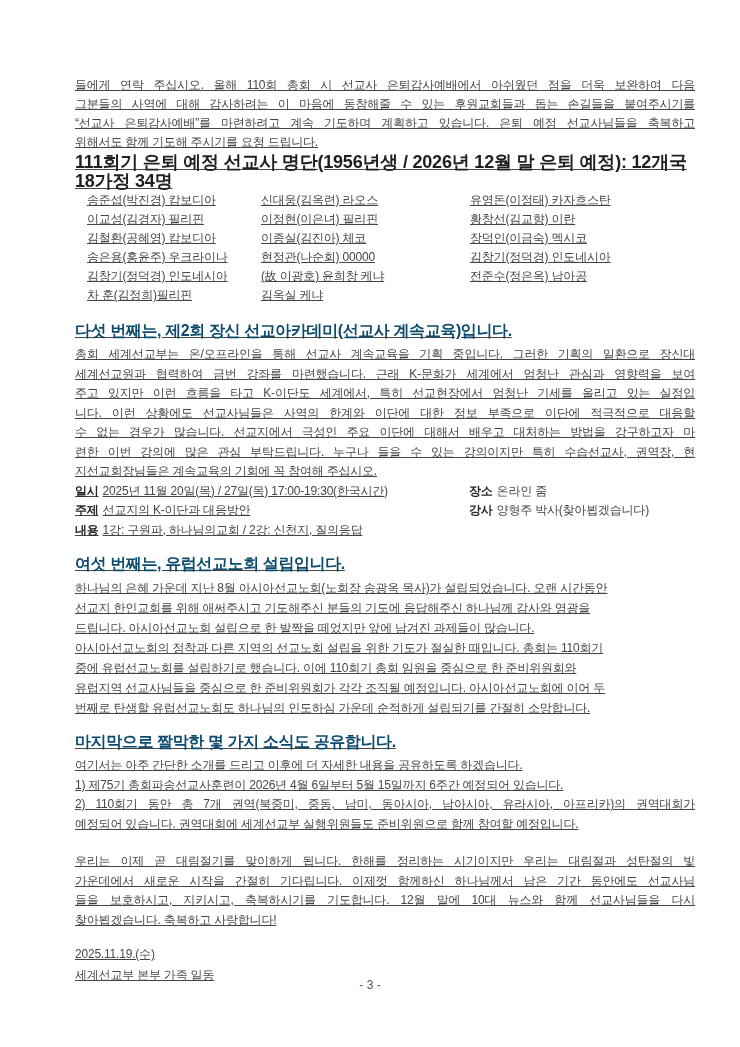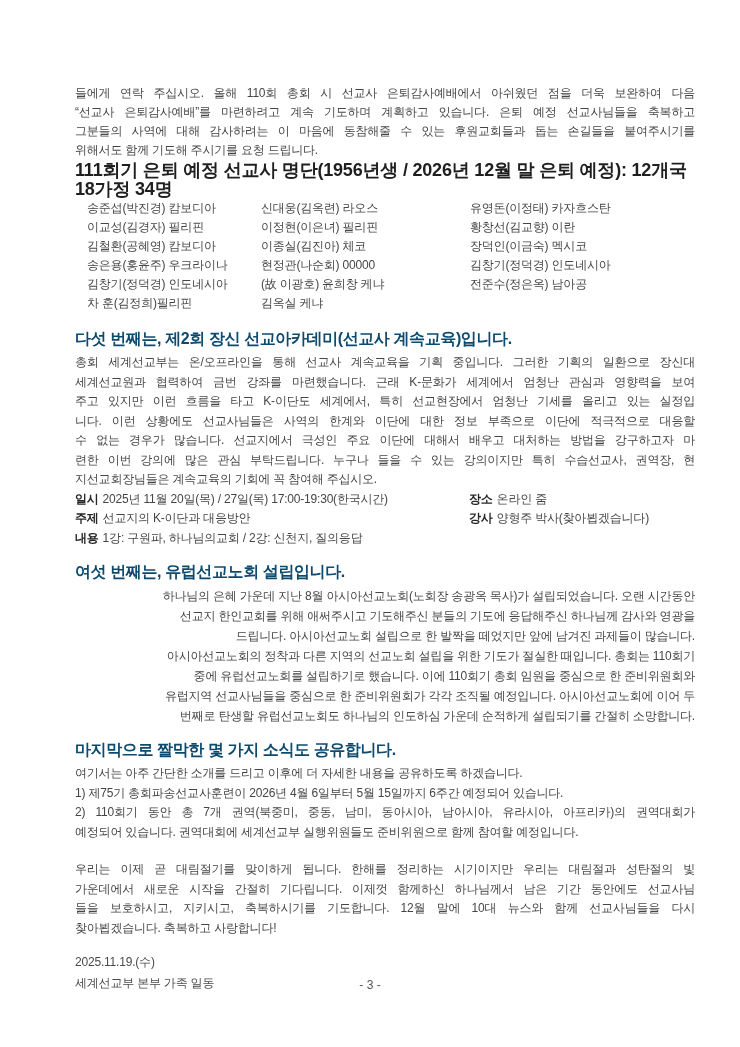--- a/index.html
+++ b/index.html
@@ -7,23 +7,24 @@
   .page {
     position:relative;
     width:740px; height:1047px;
     background:#ffffff;
     font-family:"Liberation Sans", sans-serif;
     color:#454545;
     overflow:hidden;
     margin:0 auto;
   }
   .content {
-    position:absolute; left:75px; top:84px; width:620px;
+    position:absolute; left:75px; top:76px; width:620px;
     font-size:12px; line-height:19px;
     letter-spacing:-0.2px;
+    text-decoration:underline;
   }
   .tline { width:100%; }
   .jl { text-align:justify; text-align-last:justify; }
   .rl { text-align:left; }
   .list-title {
     font-weight:bold; color:#1f1f1f; font-size:18px;
     margin-top:1px;
   }
   .name-table {
     display:grid;
@@ -31,21 +32,21 @@
     margin-left:12px; margin-top:0;
     line-height:19px;
   }
   .sec-heading {
     font-weight:bold; color:#0c4a6e; font-size:16px;
     line-height:20px; margin-top:16px; letter-spacing:-0.4px;
   }
   .sec-heading.h6 { margin-top:14px; }
   .body-para { margin-top:4px; }
   .body-para .tline { line-height:19.5px; }
-  .body-para.loose .tline { line-height:20px;text-align:right; }
+  .body-para.loose .tline { line-height:20px; }
   .detail-row { position:relative; line-height:19.5px; }
   .dlabel { font-weight:bold; color:#262626; margin-right:4px; }
   .dright { position:absolute; left:394px; top:0; }
   .spacer { height:18px; }
   .final-para { margin-top:4px; }
   .final-para .tline { line-height:19.5px; }
   .footer-block {
     margin-top:14px; text-align:left; padding-right:22px;
     line-height:21px; color:#4a4a4a;
   }
@@ -56,22 +57,22 @@
   }
 </style>
 </head>
 <body>
 
 <div class="page">
   <div class="content">
 
     <div>
       <div class="tline jl">들에게 연락 주십시오. 올해 110회 총회 시 선교사 은퇴감사예배에서 아쉬웠던 점을 더욱 보완하여 다음</div>
+      <div class="tline jl">그분들의 사역에 대해 감사하려는 이 마음에 동참해줄 수 있는 후원교회들과 돕는 손길들을 붙여주시기를</div>
       <div class="tline jl">“선교사 은퇴감사예배”를 마련하려고 계속 기도하며 계획하고 있습니다. 은퇴 예정 선교사님들을 축복하고</div>
-      <div class="tline jl">그분들의 사역에 대해 감사하려는 이 마음에 동참해줄 수 있는 후원교회들과 돕는 손길들을 붙여주시기를</div>
       <div class="tline rl">위해서도 함께 기도해 주시기를 요청 드립니다.</div>
     </div>
 
     <div class="list-title">111회기 은퇴 예정 선교사 명단(1956년생 / 2026년 12월 말 은퇴 예정): 12개국 18가정 34명</div>
     <div class="name-table">
       <div>송준섭(박진경) 캄보디아</div>
       <div>신대웅(김옥련) 라오스</div>
       <div>유영돈(이정태) 카자흐스탄</div>
       <div>이교성(김경자) 필리핀</div>
       <div>이정현(이은녀) 필리핀</div>

